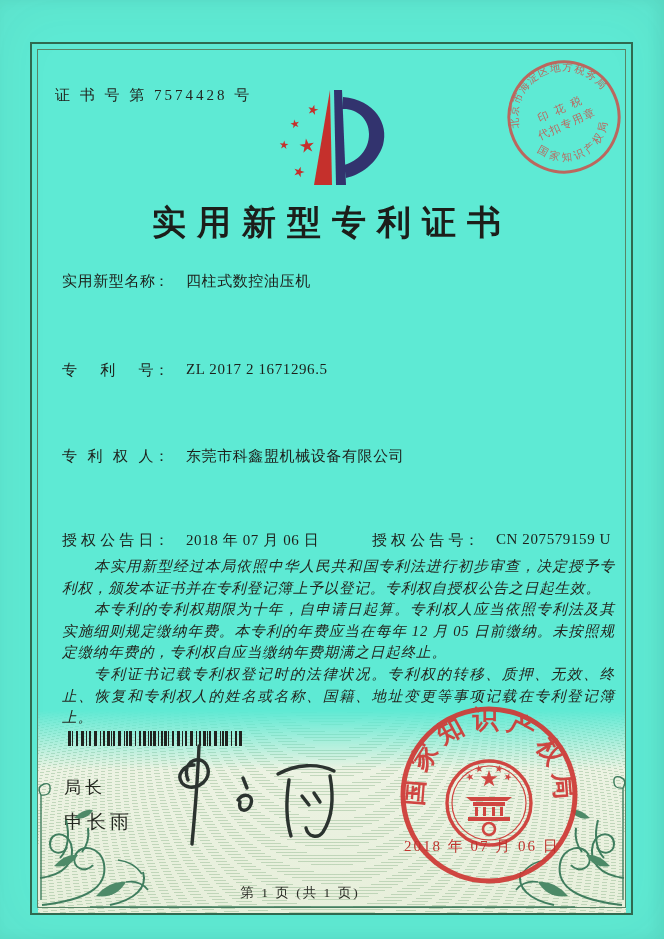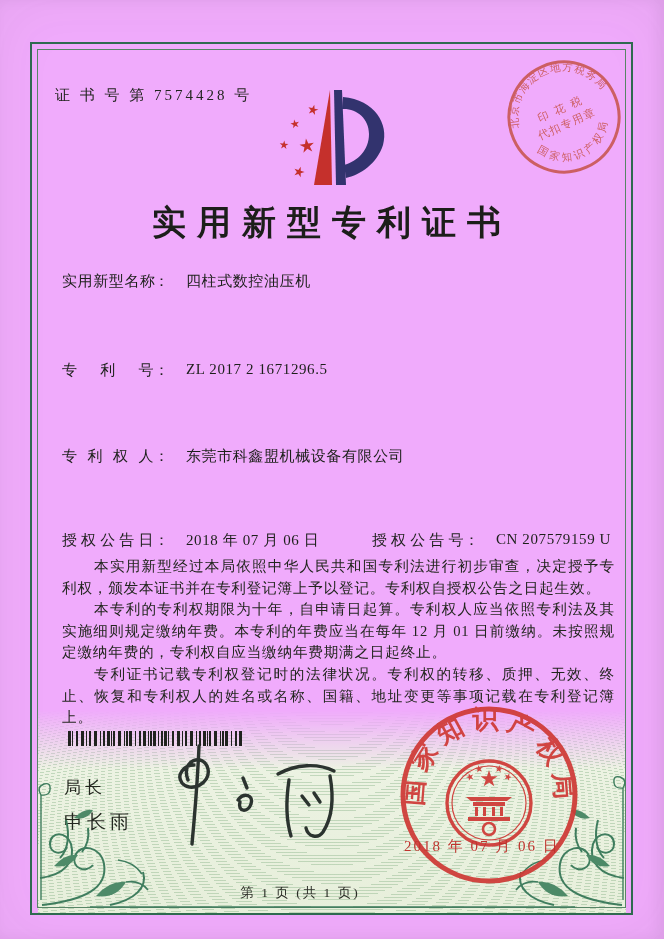--- a/index.html
+++ b/index.html
@@ -1,18 +1,18 @@
 <!DOCTYPE html>
 <html><head>
 <meta charset="utf-8">
 <style>
   html,body{margin:0;padding:0;}
   body{background:#d8d6d0;font-family:"Liberation Serif","DejaVu Serif",serif;}
   .page{position:relative;width:664px;height:939px;margin:0 auto;
-        background:#f0abfc;overflow:hidden;
+        background:#5eead4;overflow:hidden;
         box-shadow:inset 0 0 60px rgba(60,60,40,.06), inset -6px 0 14px rgba(0,0,0,.05);}
   
   .frame-outer{position:absolute;left:30px;top:42px;right:31px;bottom:24px;
         border:2.5px solid #2f6a50;z-index:2;pointer-events:none;}
   .frame-inner{position:absolute;left:37px;top:49px;right:38px;bottom:31px;
         border:1px solid #578566;z-index:2;pointer-events:none;}
   
   .band{position:absolute;left:38px;top:710px;width:588px;height:203px;z-index:1;
         background:
           repeating-radial-gradient(160% 130% at 50% -90%,
@@ -29,21 +29,21 @@
         font-size:34px;font-weight:700;letter-spacing:11px;color:#1c1e1a;z-index:3;}
   .row{position:absolute;left:62px;z-index:3;font-size:15px;color:#1d201b;
         letter-spacing:.6px;white-space:nowrap;font-family:Liberation Serif, serif;}
   .row .lbl{display:inline-block;width:92px;text-align:justify;text-align-last:justify;
         vertical-align:top;}
   .row .colon{display:inline-block;vertical-align:top;}
   .row .val{display:inline-block;margin-left:12px;vertical-align:top;}
   .row .val.wrap{white-space:pre-line;width:452px;line-height:23px;}
   .grant2{position:absolute;left:310px;top:0;}
   .paras{position:absolute;left:62px;top:556px;width:553px;z-index:3;
-        font-size:14.6px;line-height:21.6px;color:#23261f;
+        font-size:14.6px;line-height:21.6px;color:#23261f;font-style:italic;
         letter-spacing:.8px;text-align:justify;}
   .paras p{margin:0;text-indent:2.2em;}
   .barcode{position:absolute;left:68px;top:731px;width:176px;height:15px;z-index:3;}
   .barcode i{position:absolute;top:0;bottom:0;background:#20231f;}
   .signer-title{position:absolute;left:64px;top:776px;font-size:17px;color:#23261f;
         letter-spacing:4px;z-index:3;font-family:Liberation Serif, serif;}
   .signer-name{position:absolute;left:64px;top:809px;font-size:19px;color:#23261f;
         letter-spacing:4px;z-index:3;}
   .signature{position:absolute;left:142px;top:738px;width:215px;height:118px;z-index:3;}
   .office-seal{position:absolute;left:397px;top:703px;width:184px;height:184px;
@@ -118,21 +118,21 @@
     <span class="lbl">授权公告日</span><span class="colon">：</span>
     <span class="val">2018 年 07 月 06 日</span>
     <span class="grant2">
       <span class="lbl">授权公告号</span><span class="colon">：</span>
       <span class="val">CN 207579159 U</span>
     </span>
   </div>
 
   <div class="paras">
     <p>本实用新型经过本局依照中华人民共和国专利法进行初步审查，决定授予专利权，颁发本证书并在专利登记簿上予以登记。专利权自授权公告之日起生效。</p>
-    <p>本专利的专利权期限为十年，自申请日起算。专利权人应当依照专利法及其实施细则规定缴纳年费。本专利的年费应当在每年 12 月 01 日前缴纳。未按照规定缴纳年费的，专利权自应当缴纳年费期满之日起终止。</p>
+    <p>本专利的专利权期限为十年，自申请日起算。专利权人应当依照专利法及其实施细则规定缴纳年费。本专利的年费应当在每年 12 月 05 日前缴纳。未按照规定缴纳年费的，专利权自应当缴纳年费期满之日起终止。</p>
     <p>专利证书记载专利权登记时的法律状况。专利权的转移、质押、无效、终止、恢复和专利权人的姓名或名称、国籍、地址变更等事项记载在专利登记簿上。</p>
   </div>
 
   <div class="barcode">
       <i style="left:0px;width:3px"></i>
       <i style="left:4px;width:1px"></i>
       <i style="left:8px;width:2px"></i>
       <i style="left:13px;width:3px"></i>
       <i style="left:18px;width:1px"></i>
       <i style="left:21px;width:2px"></i>

